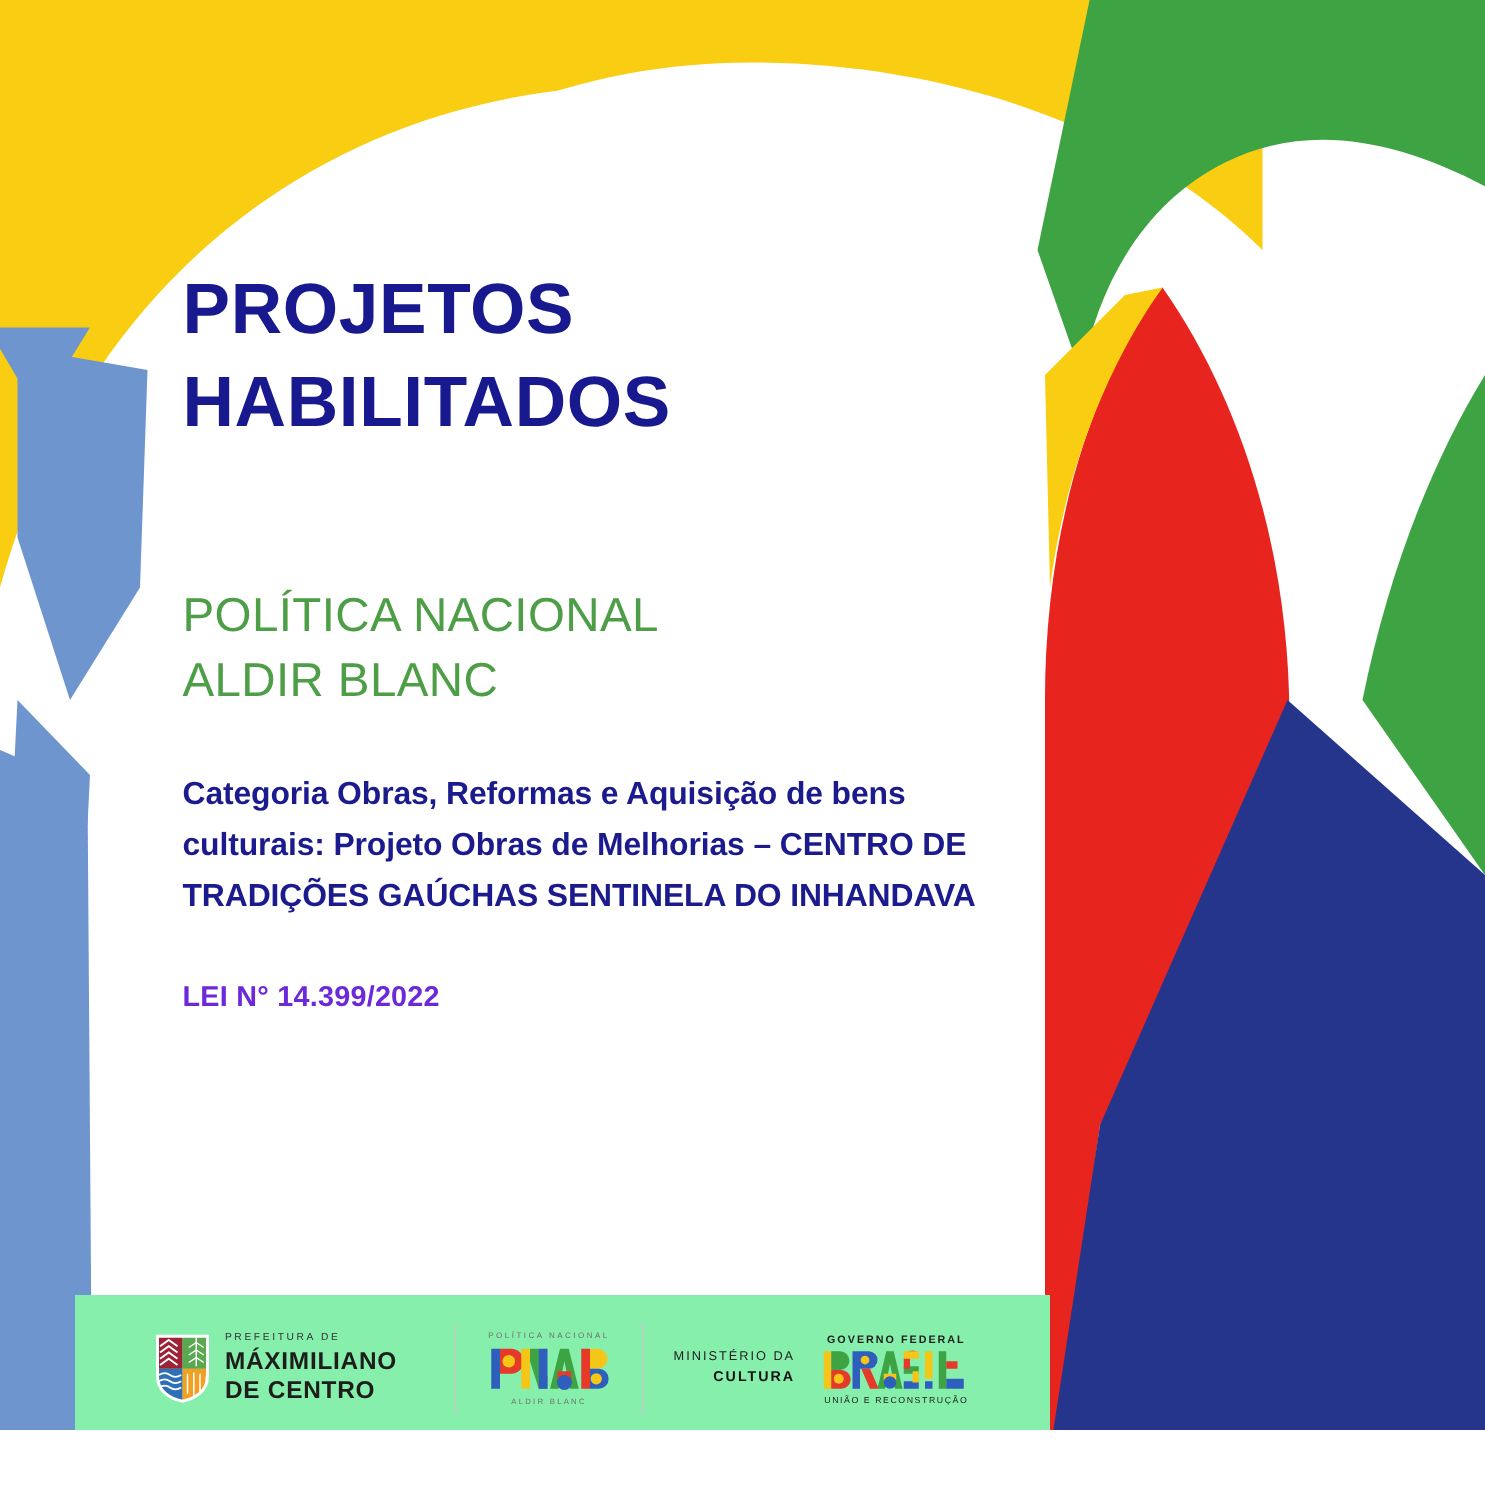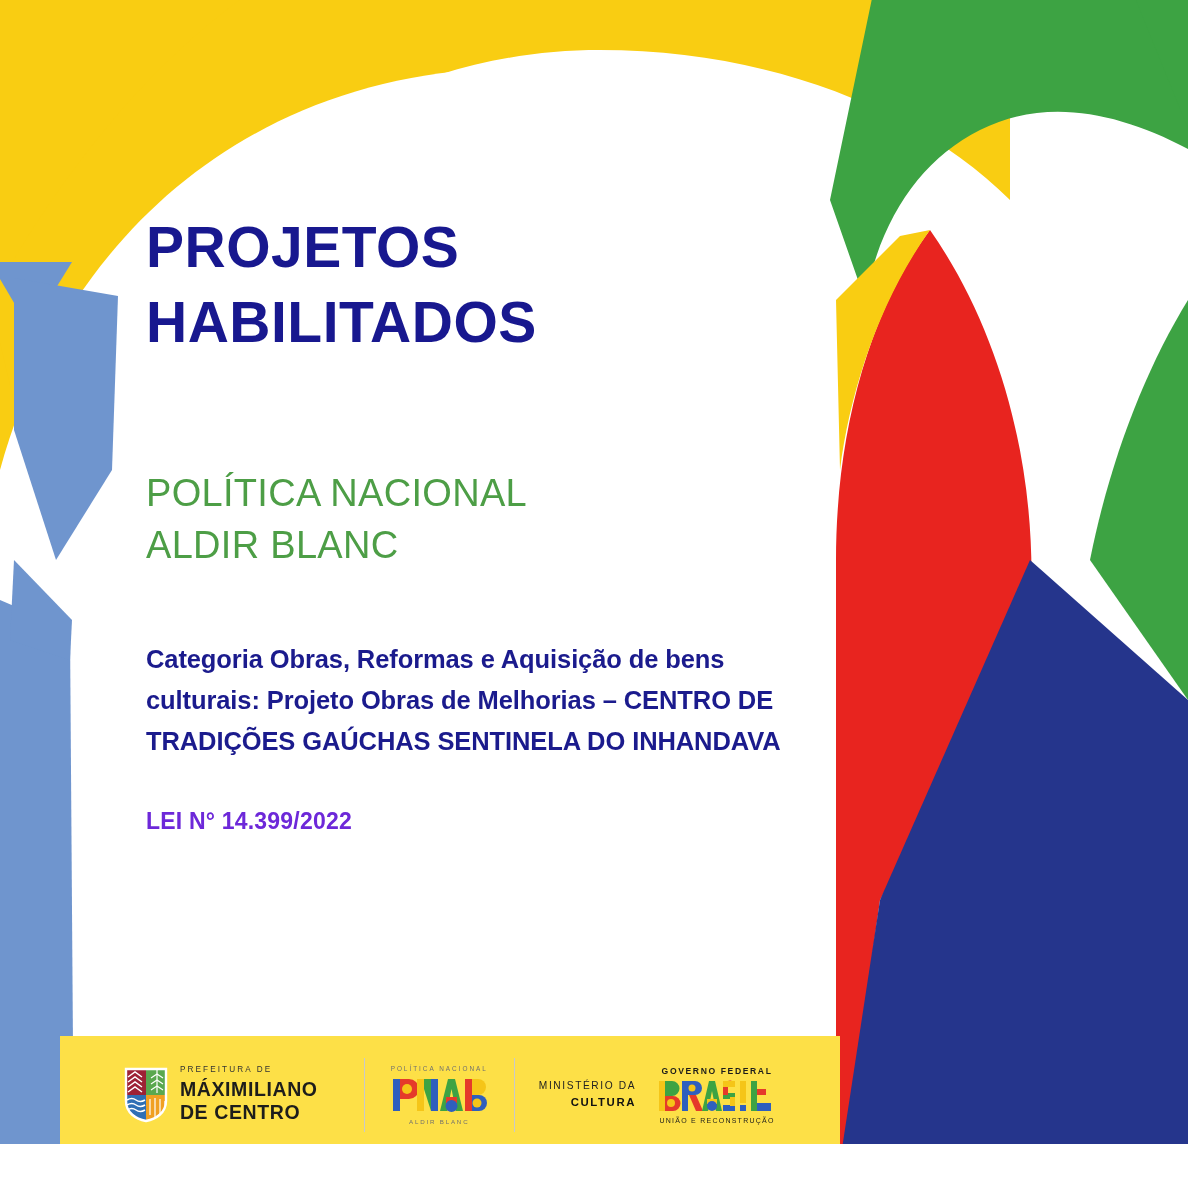--- a/index.html
+++ b/index.html
@@ -61,39 +61,39 @@
   .body-para {
     font-size: 25.5px;
     font-weight: bold;
     line-height: 1.61;
     letter-spacing: -0.1px;
     color: #1b1b8d;
     white-space: pre-line;
   }
 
   #para-fomento { margin-top: 56px; }
-  #para-obras   { margin-top: 68px; }
+  #para-obras   { margin-top: 44px; }
 
   #law-line {
     margin-top: 46px;
     font-size: 23px;
     font-weight: bold;
     letter-spacing: 0.2px;
     color: #6d28d9;
   }
 
   
   #footer-bar {
     position: absolute;
     z-index: 3;
     left: 60px;
     top: 1036px;
     width: 780px;
     height: 118px;
-    background: #fde047;
+    background: #86efac;
     display: flex;
     align-items: center;
     justify-content: center;
     gap: 0px;
   }
 
   .footer-block {
     display: flex;
     align-items: center;
   }

